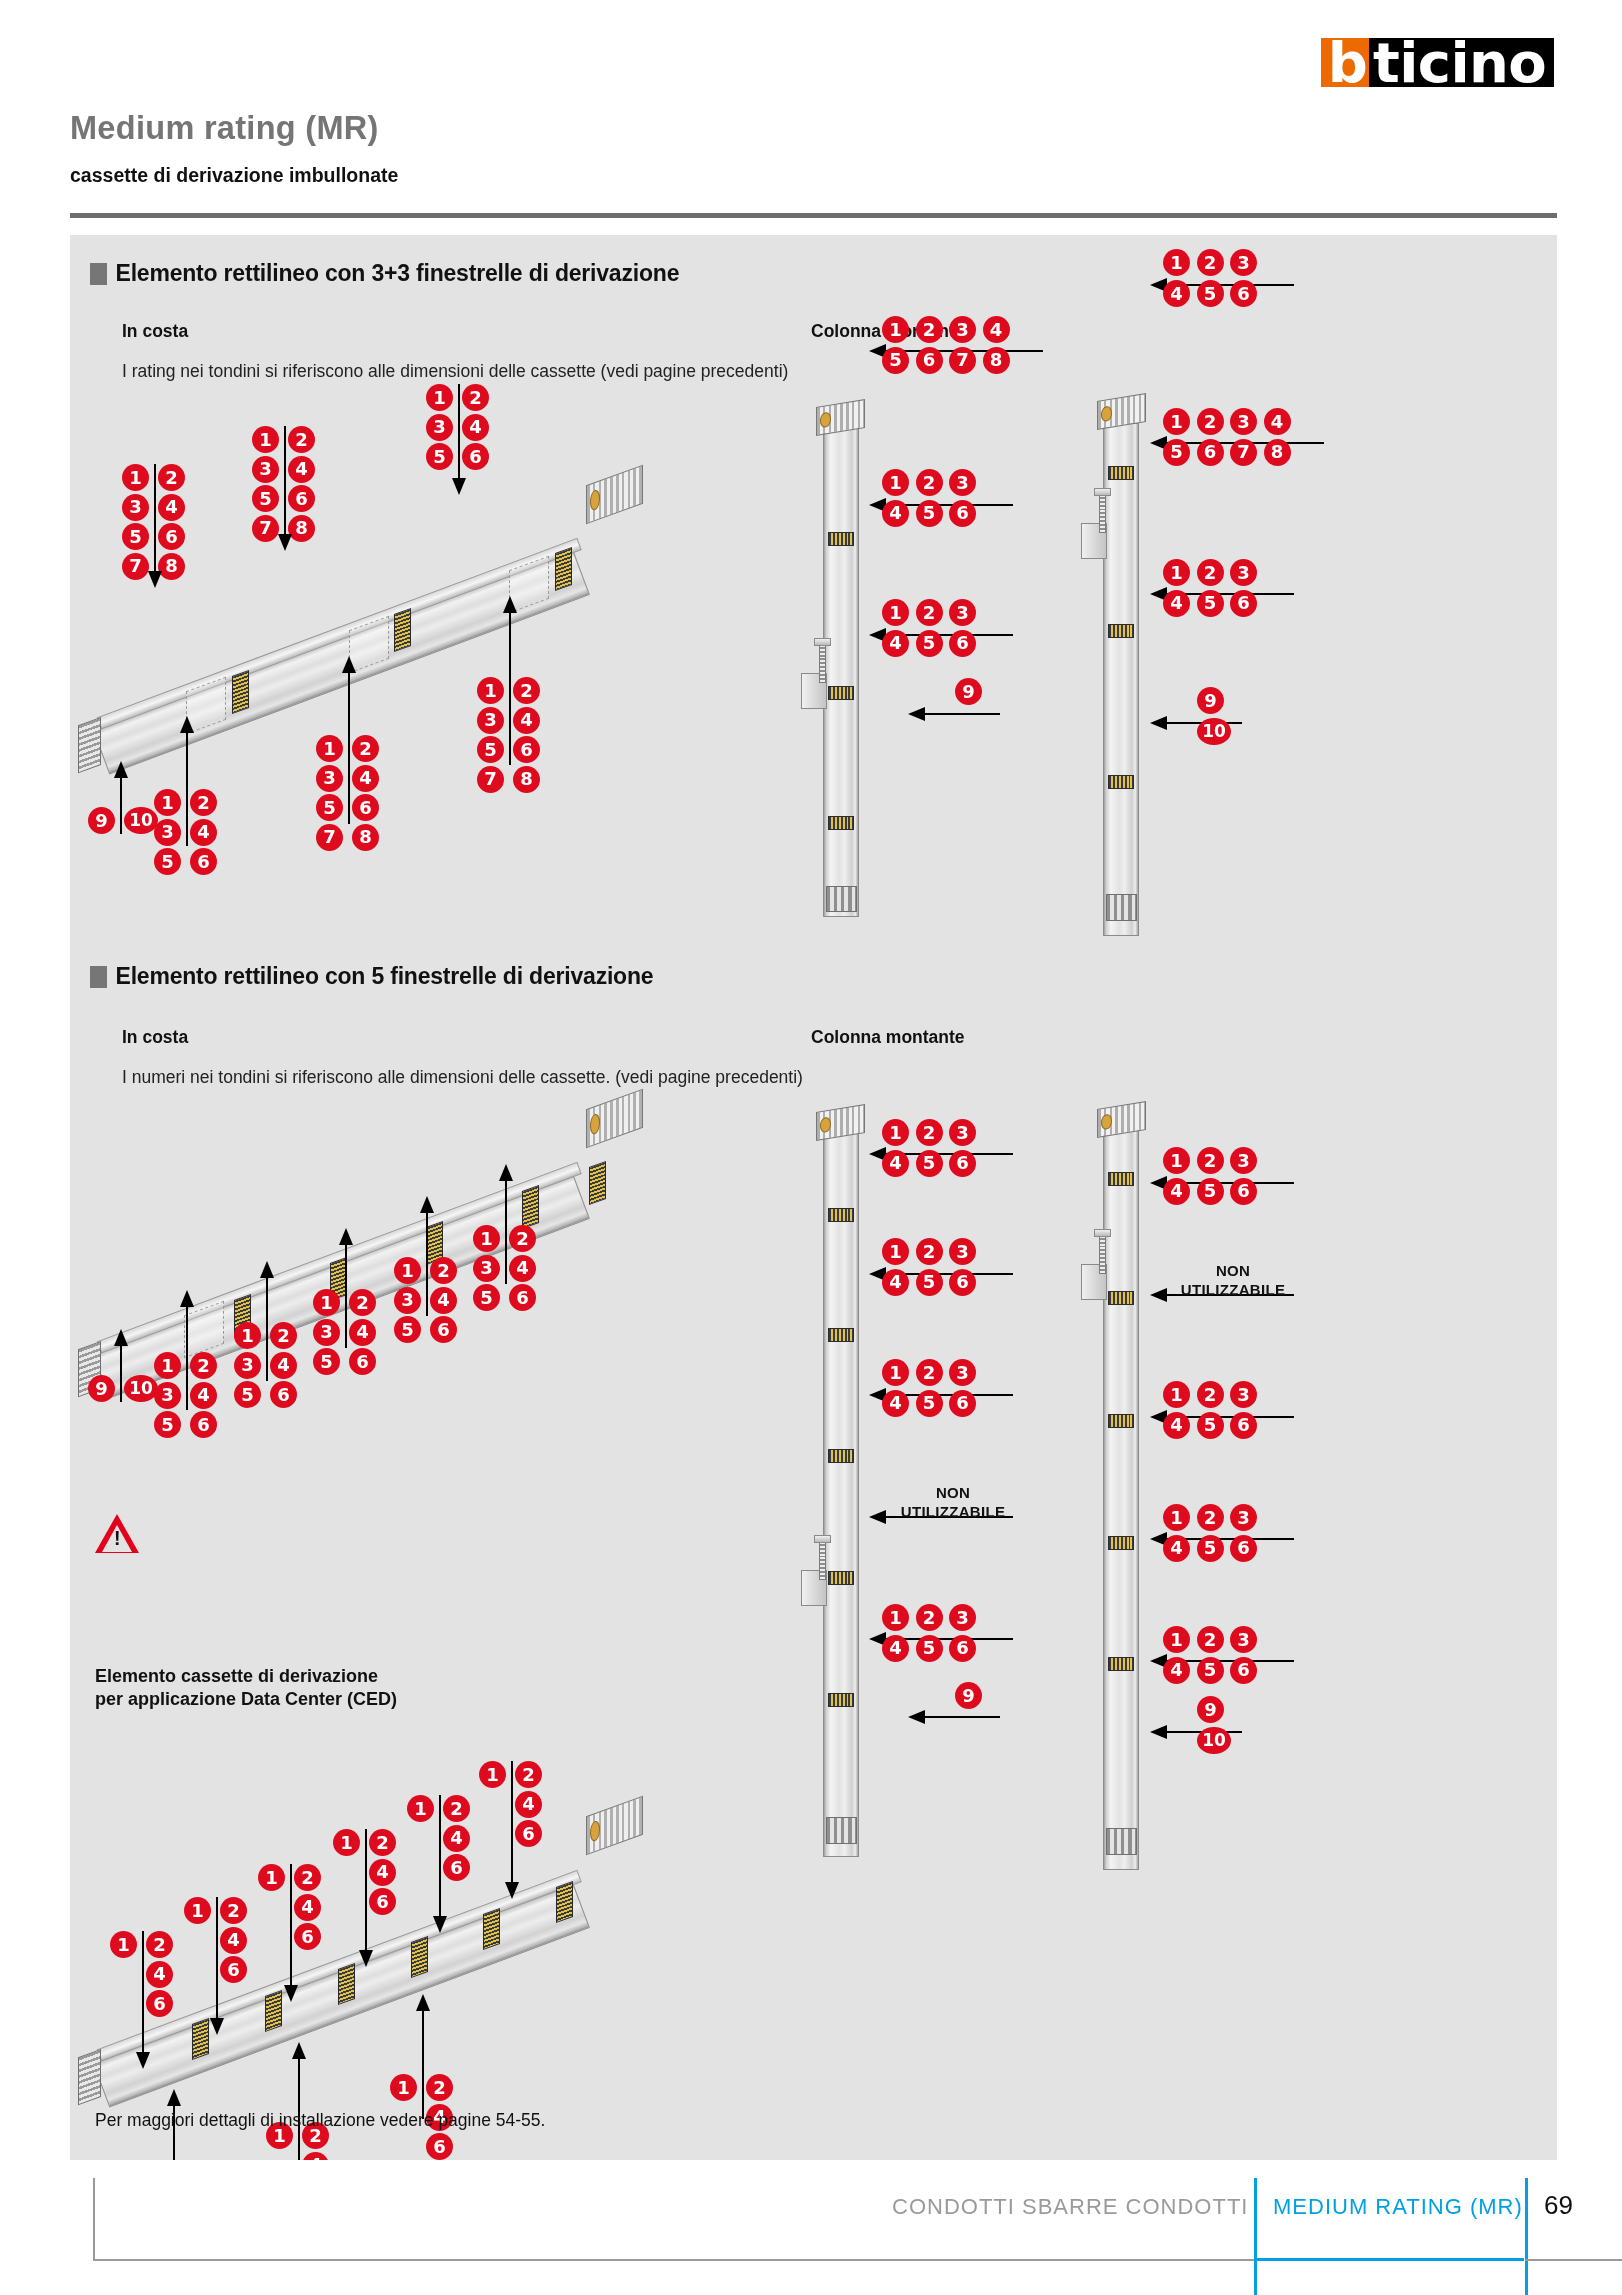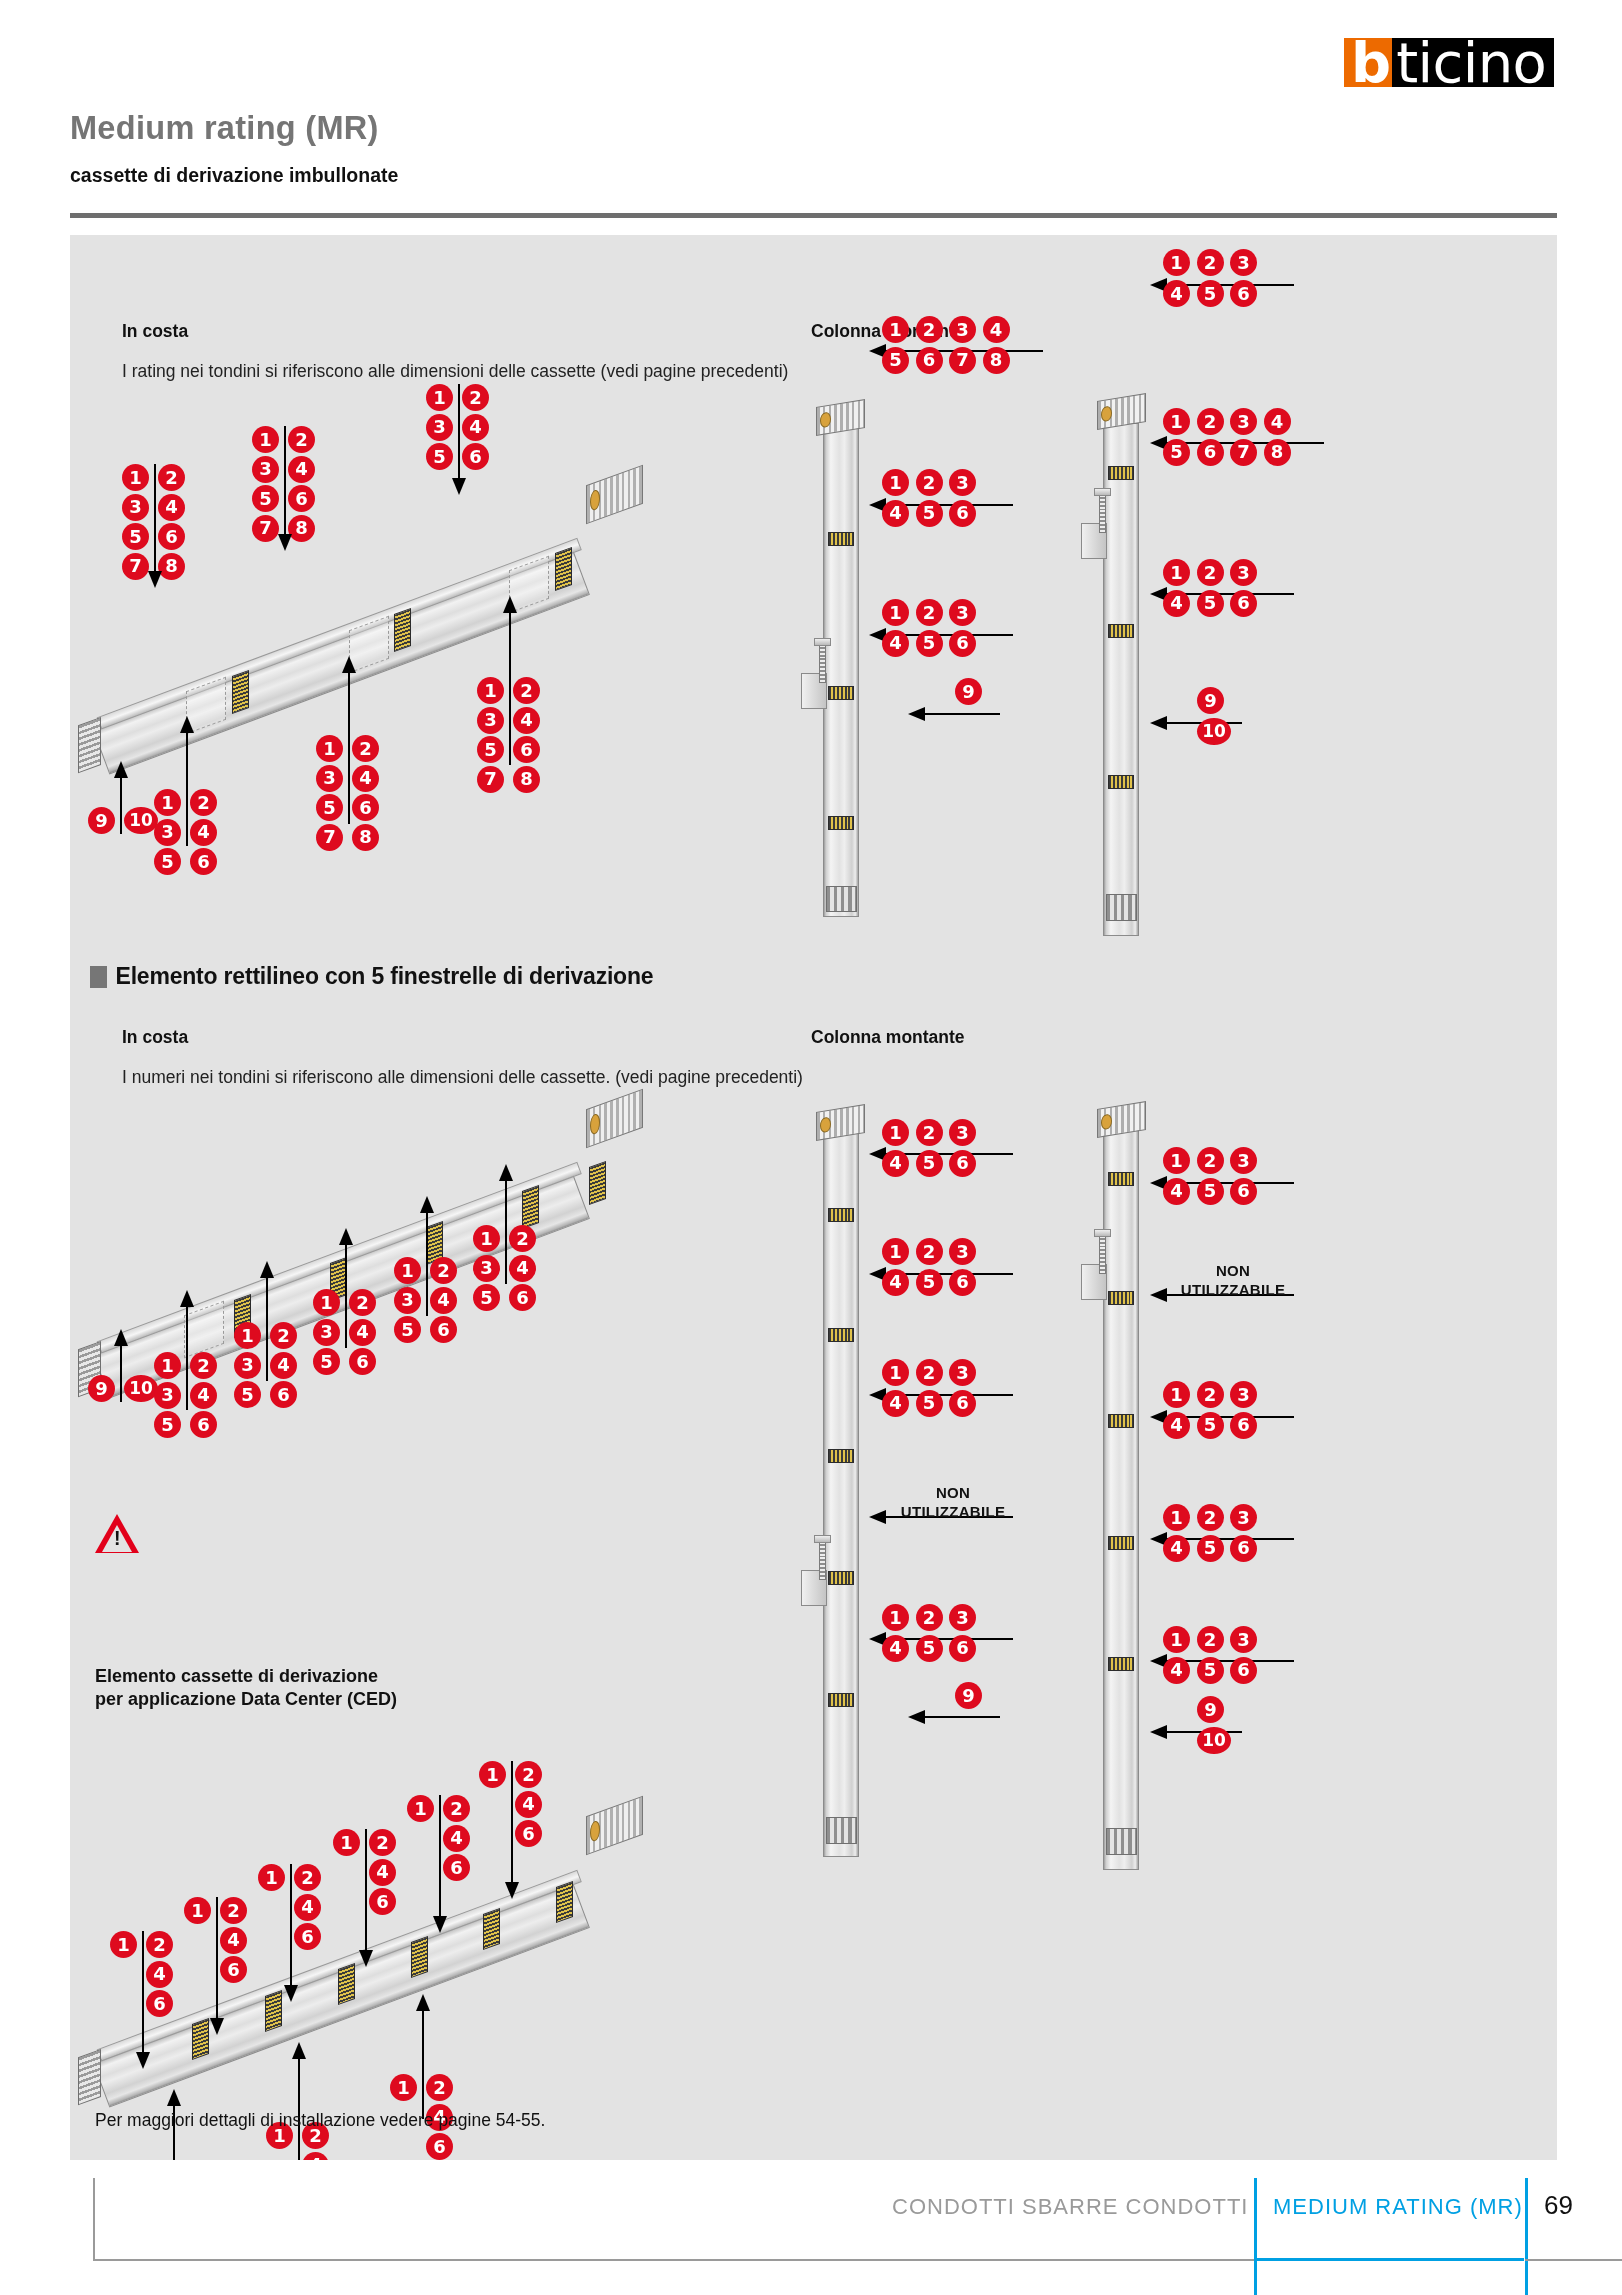--- a/index.html
+++ b/index.html
@@ -13,21 +13,21 @@
   }
 
   
   #header { position:absolute; left:0; top:0; width:1623px; height:214px; }
   #logo { position:absolute; right:69px; top:38px; height:49px; display:flex; align-items:center; }
   .logo-b {
     background:#ED6A00; color:#fff; font-weight:bold; font-size:56px; line-height:49px;
     padding:0 2.6px 0 6.5px; letter-spacing:-1.3px; font-family:"DejaVu Sans", sans-serif;
   }
   .logo-rest {
-    background:#000; color:#fff; font-weight:normal; font-size:56px; line-height:49px;
+    background:#000; color:#fff; font-weight:bold; font-size:56px; line-height:49px;
     padding:0 7.8px 0 3.9px; letter-spacing:-0.6px; font-family:"DejaVu Sans", sans-serif;
   }
   #page-title {
     position:absolute; left:70px; top:110px;
     font-size:32.5px; font-weight:bold; color:#757575;
     letter-spacing:0.3px; font-stretch:condensed;
   }
   #page-subtitle {
     position:absolute; left:70px; top:164px;
     font-size:19.5px; font-weight:bold; color:#111;
@@ -191,20 +191,24 @@
     <span class="logo-b">b</span>
       <span class="logo-rest">ticino</span>
   </div>
   <div id="page-title">Medium rating (MR)</div>
   <div id="page-subtitle">cassette di derivazione imbullonate</div>
   <div id="header-rule"></div>
 </div>
 
 <div id="panel">
 
+  <div class="sec-head" style="left:19.5px; top:25px;">
+    <span class="sec-bullet"></span>
+    <span class="sec-title">Elemento rettilineo con 3+3 finestrelle di derivazione</span>
+  </div>
   <div class="col-label" style="left:52px; top:86px;">In costa</div>
   <div class="col-label" style="left:741px; top:86px;">Colonna montante</div>
   <div class="note-line" style="left:52px; top:126px;">I rating nei tondini si riferiscono alle dimensioni delle cassette (vedi pagine precedenti)</div>
 
   <div class="busbar-wrap" style="left:0px; top:162px; width:689px; height:364px;">
     <div class="busbar" style="left:31px; top:331px; width:513px; height:48px; transform:rotate(-20.5deg);"></div>
     <div class="busbar-top" style="left:29px; top:320px; width:513px; height:13px; transform:rotate(-20.5deg);"></div>
     <div class="endcap" style="left:7.8px; top:324px; width:23.4px; height:48px; transform:skewY(-20deg);"></div>
     <div class="feedhead" style="left:516px; top:78px; width:57px; height:39px; transform:skewY(-20deg);">
       <span class="dot"></span>

